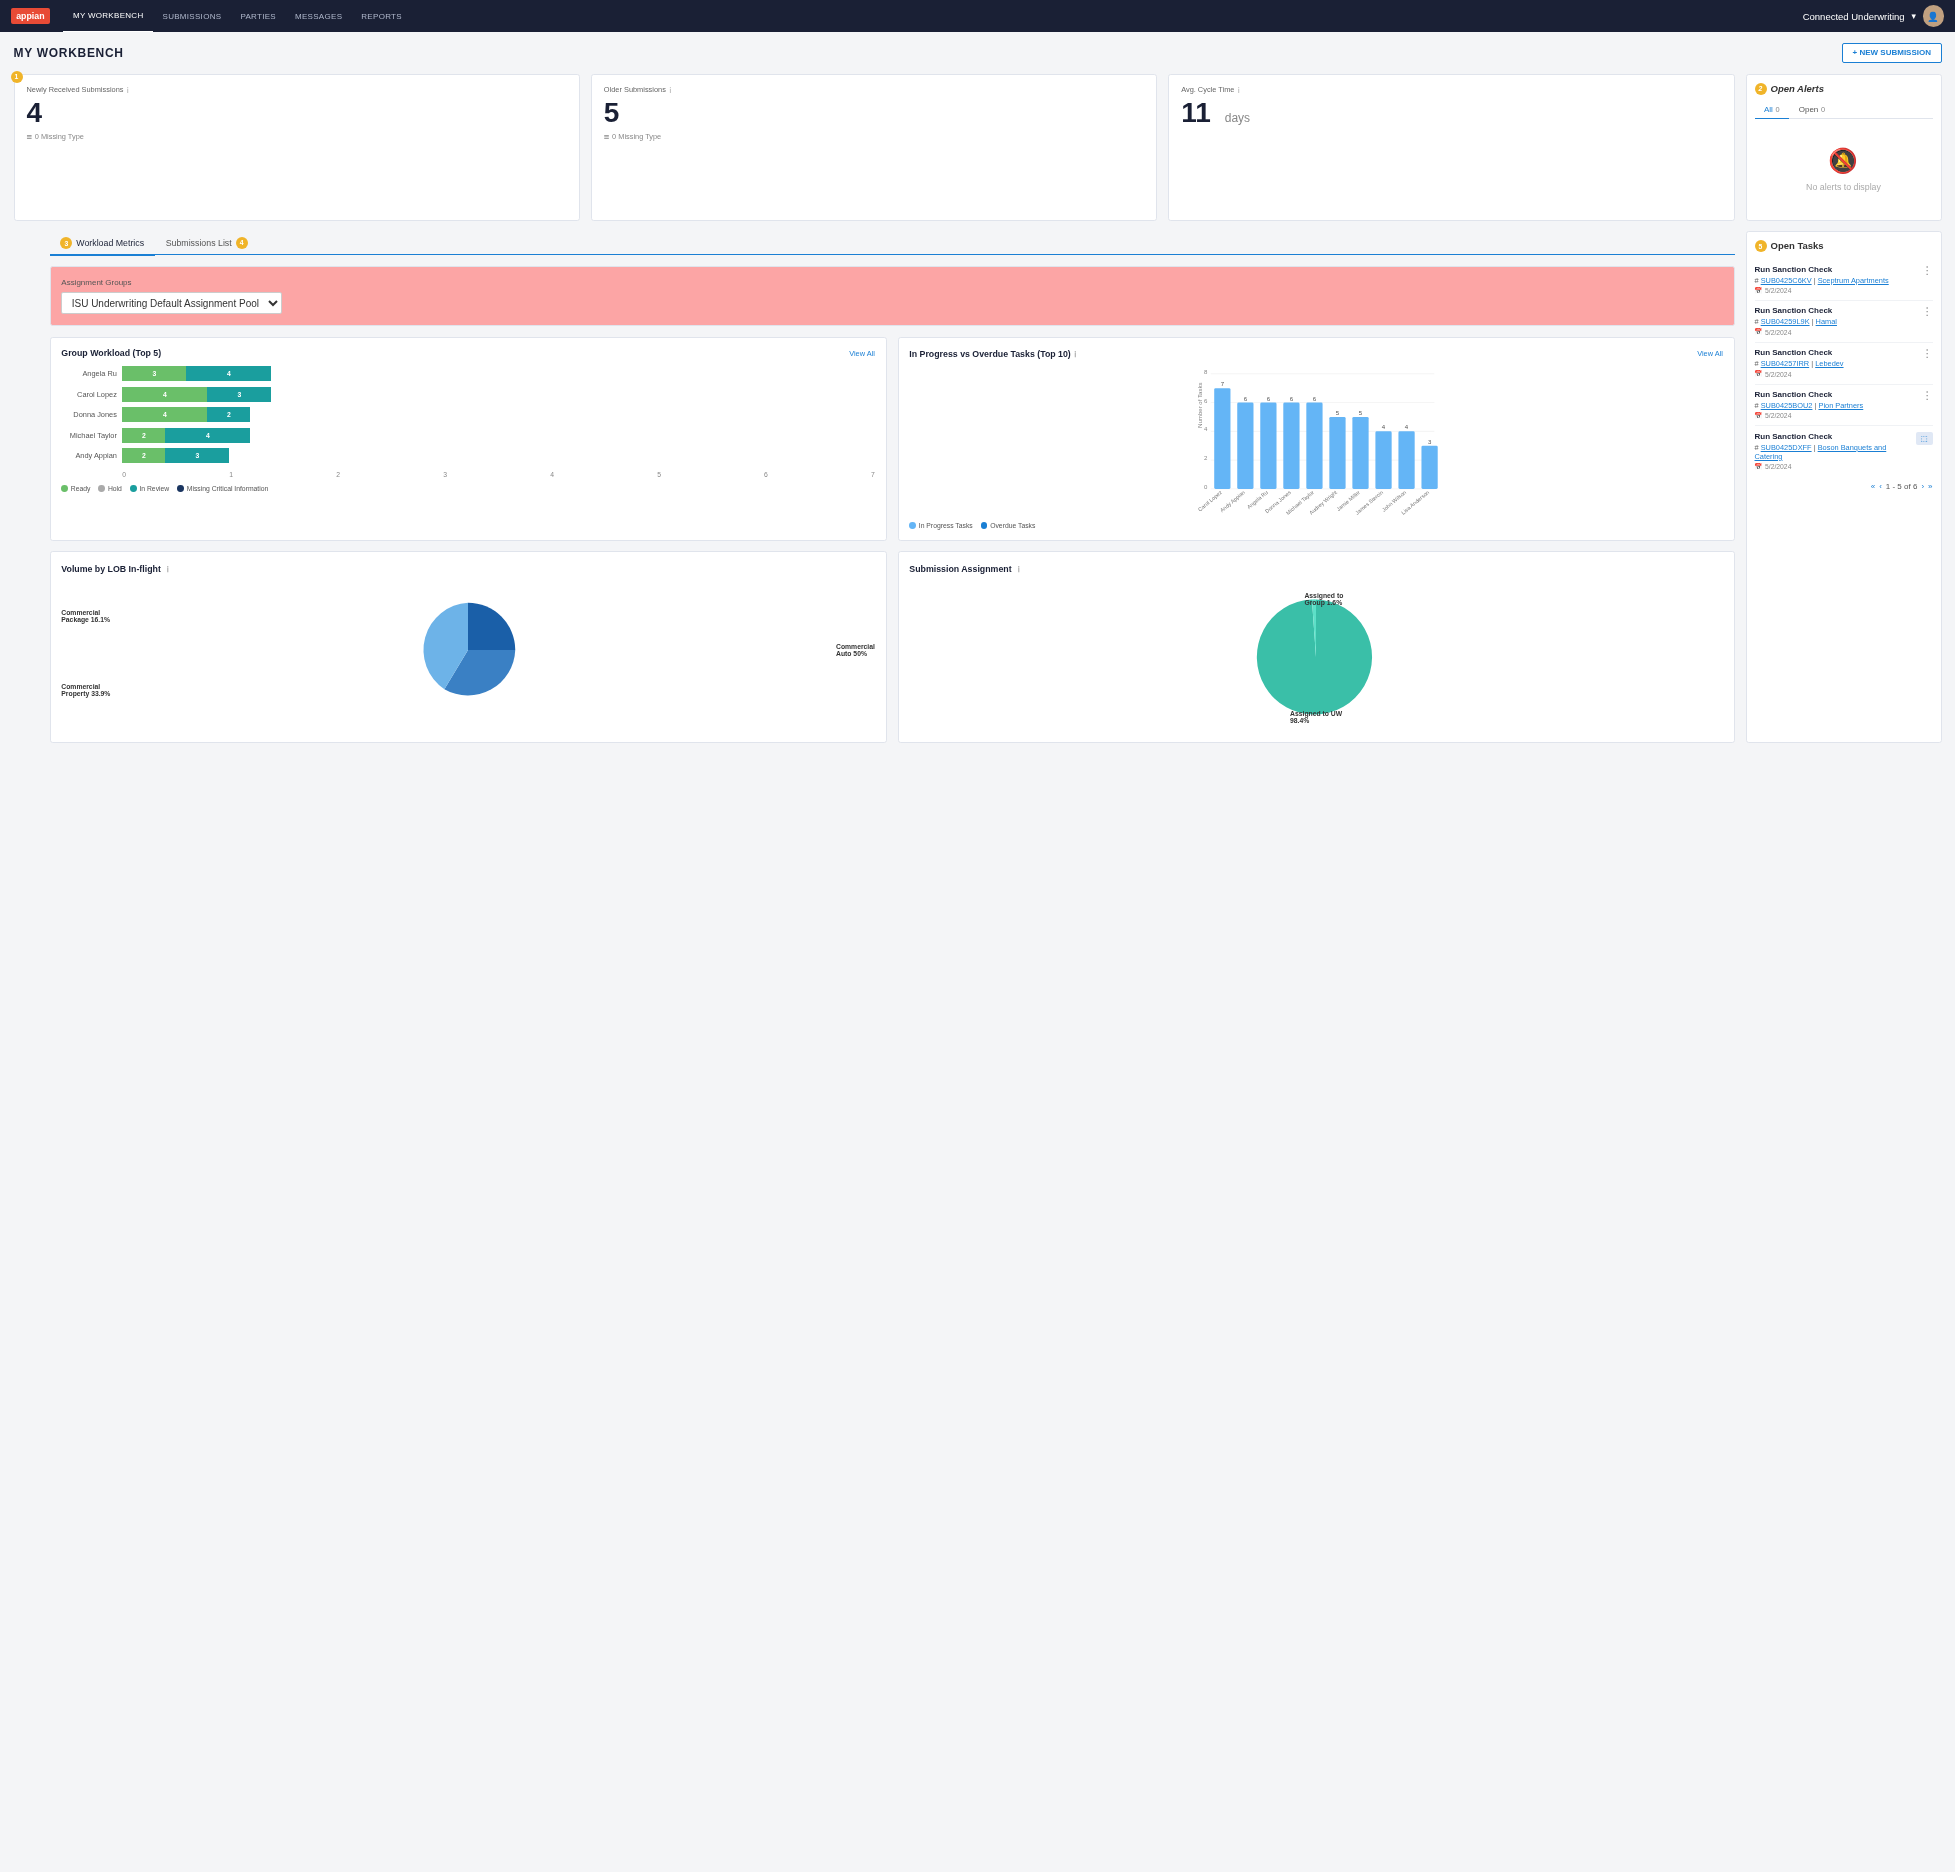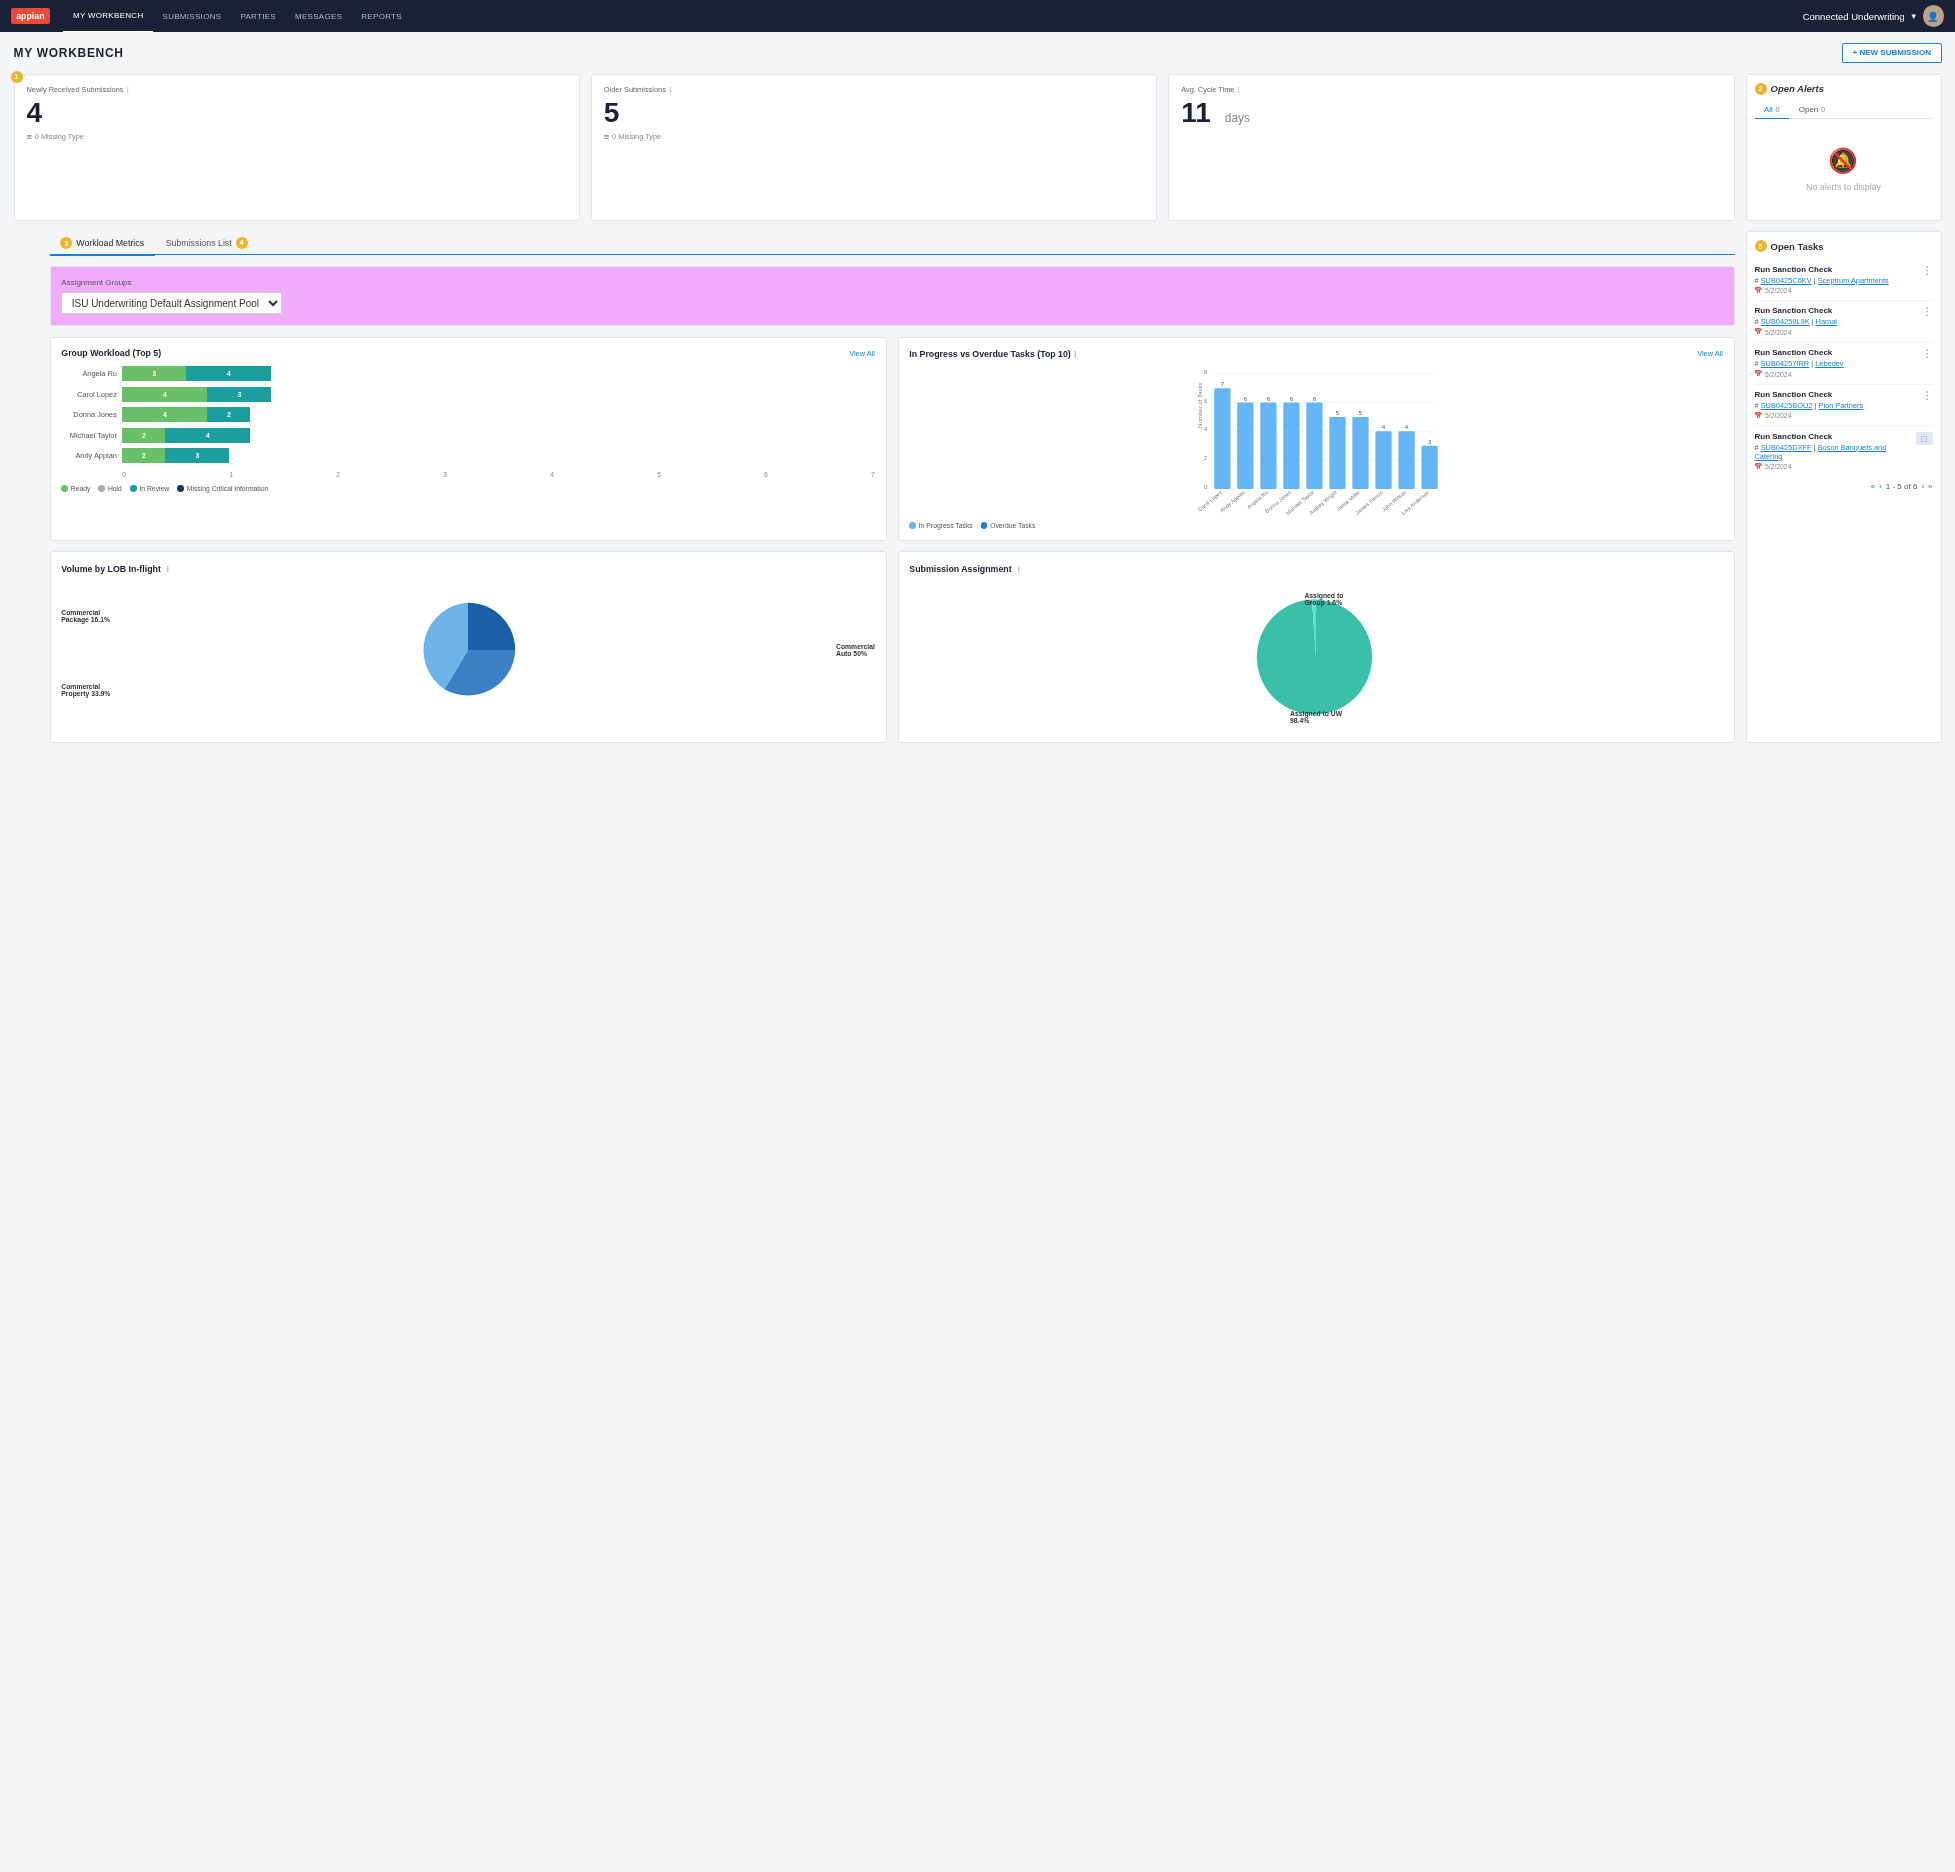--- a/index.html
+++ b/index.html
@@ -32,21 +32,21 @@
     .left-panel { flex: 1; min-width: 0; }
     .right-panel { width: 196px; flex-shrink: 0; display: flex; flex-direction: column; gap: 8px; }
 
     
     .tabs { display: flex; gap: 0; border-bottom: 1.4px solid #1a7fd4; margin-bottom: 10.8px; }
     .tab { padding: 5.4px 10.8px; cursor: pointer; font-size: 8.8px; font-weight: 500; color: #555; position: relative; display: flex; align-items: center; gap: 4px; }
     .tab.active { color: #1a2035; border-bottom: 1.4px solid #1a7fd4; margin-bottom: -1.4px; }
     .tab-badge { width: 12px; height: 12px; border-radius: 50%; background: #f0b429; color: #fff; font-size: 6.8px; font-weight: 700; display: inline-flex; align-items: center; justify-content: center; }
 
     
-    .panel { background: #f0abfc; border: 0.7px solid #e0e4ec; border-radius: 2.7px; padding: 10.8px; margin-bottom: 10.8px; }
+    .panel { background: #fca5a5; border: 0.7px solid #e0e4ec; border-radius: 2.7px; padding: 10.8px; margin-bottom: 10.8px; }
     .section-label { font-size: 8px; color: #555; margin-bottom: 5.4px; font-weight: 500; }
 
     
     select { border: 0.7px solid #ccc; border-radius: 2px; padding: 3.4px 5.4px; font-size: 10px; background: #fff; color: #333; cursor: pointer; }
 
     
     .charts-row { display: flex; gap: 10.8px; margin-bottom: 10.8px; }
     .chart-box { background: #fff; border: 0.7px solid #e0e4ec; border-radius: 2.7px; padding: 10.8px; flex: 1; }
     .chart-header { display: flex; justify-content: space-between; align-items: center; margin-bottom: 8px; }
     .chart-title { font-size: 8.8px; font-weight: 600; color: #1a2035; display: flex; align-items: center; gap: 3.4px; }
@@ -77,21 +77,21 @@
     .alerts-title { font-size: 9.5px; font-weight: 600; margin-bottom: 6.8px; display: flex; align-items: center; gap: 4px; font-style: italic; }
     .alerts-tabs { display: flex; border-bottom: 0.7px solid #e0e4ec; margin-bottom: 8px; }
     .alerts-tab { padding: 3.4px 9.5px; font-size: 8px; cursor: pointer; color: #555; display: flex; align-items: center; gap: 2.7px; }
     .alerts-tab.active { color: #1a7fd4; border-bottom: 1.4px solid #1a7fd4; margin-bottom: -0.7px; }
     .alerts-count { font-size: 7.4px; color: #888; }
     .no-alerts { display: flex; flex-direction: column; align-items: center; justify-content: center; padding: 20px 0; color: #aaa; gap: 6.8px; }
     .bell-icon { font-size: 24px; color: #ccc; }
 
     
     .tasks-box { background: #fff; border: 0.7px solid #e0e4ec; border-radius: 2.7px; padding: 8px; flex: 1; }
-    .tasks-title { font-size: 9.5px; font-weight: 600; margin-bottom: 6.8px; display: flex; align-items: center; gap: 4px; }
+    .tasks-title { font-size: 9.5px; font-weight: 600; margin-bottom: 6.8px; display: flex; gap: 4px; }
     .task-item { border-bottom: 0.7px solid #f0f2f5; padding: 5.4px 0; display: flex; align-items: flex-start; justify-content: space-between; }
     .task-item:last-child { border-bottom: none; }
     .task-name { font-size: 8px; font-weight: 600; color: #1a2035; margin-bottom: 2px; }
     .task-sub { font-size: 7.4px; color: #666; }
     .task-link { color: #1a7fd4; }
     .task-date { font-size: 6.8px; color: #888; margin-top: 2px; display: flex; align-items: center; gap: 2px; }
     .task-menu { color: #888; cursor: pointer; font-size: 10.8px; line-height: 1; }
     .task-action-btn { background: #e0e8f5; border: none; border-radius: 2px; color: #1a7fd4; font-size: 7.4px; padding: 2px 4.7px; cursor: pointer; }
     .pagination { display: flex; align-items: center; justify-content: flex-end; gap: 4px; padding-top: 5.4px; font-size: 8px; color: #555; }
     .page-btn { cursor: pointer; color: #1a7fd4; }

